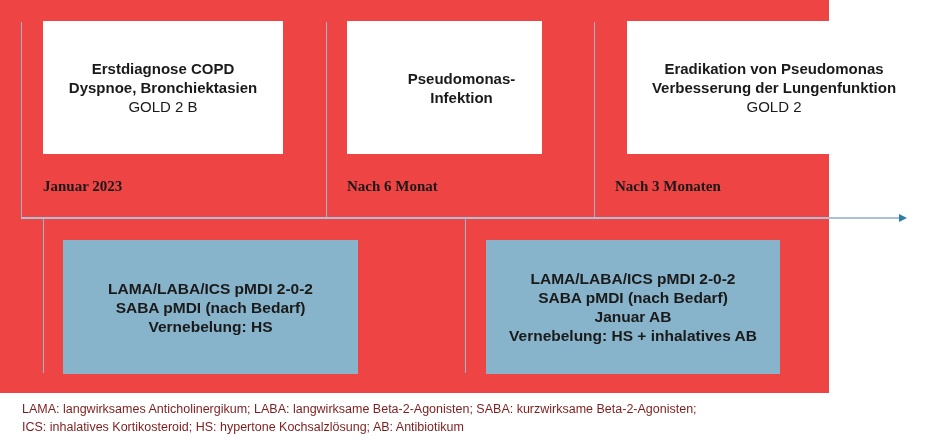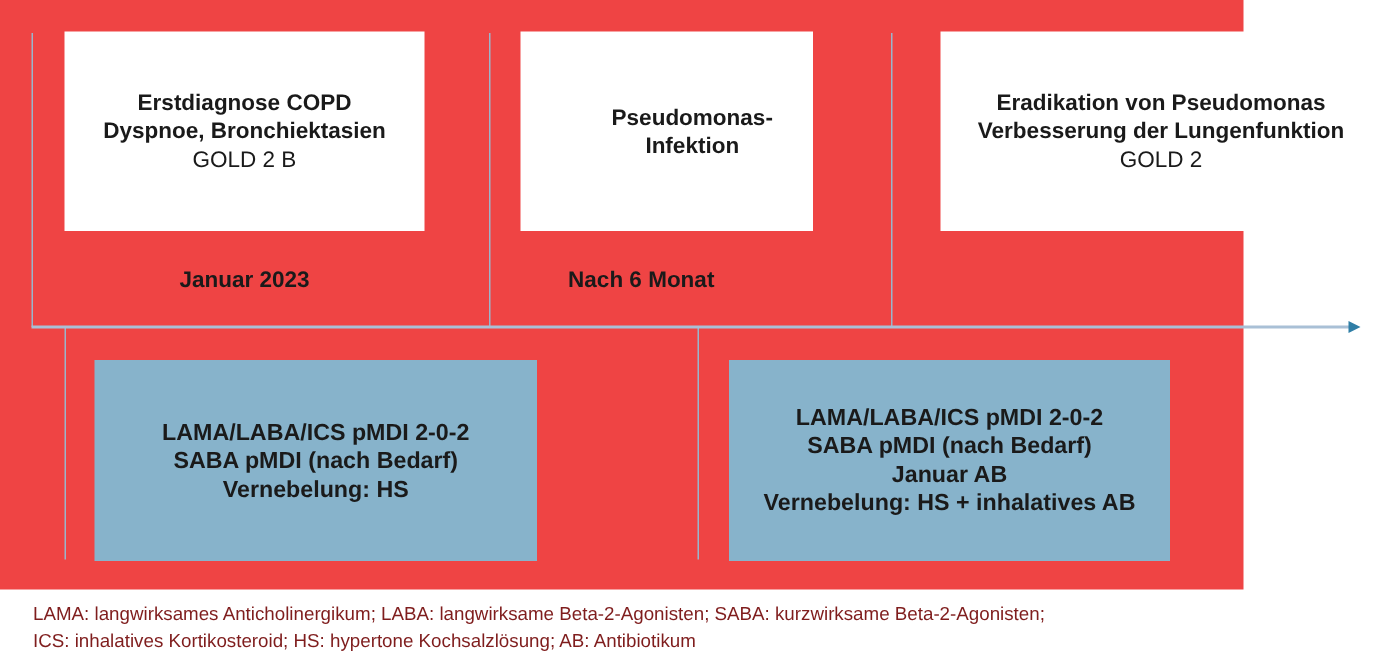--- a/index.html
+++ b/index.html
@@ -9,21 +9,21 @@
   .vline { position: absolute; width: 1px; background: #9ab5cc; }
   .axis { position: absolute; left: 21px; top: 217px; width: 880px; height: 2px; background: #a9c0d6; }
   .arrow { position: absolute; left: 899px; top: 214px; width: 0; height: 0;
            border-top: 4px solid transparent; border-bottom: 4px solid transparent; border-left: 8px solid #2f7ea6; }
   .box { position: absolute; display: flex; flex-direction: column; justify-content: center; align-items: center;
          text-align: center; font-size: 15px; line-height: 19px; }
   .box.white { background: #ffffff; }
   .box.blue { background: #87b3cb; font-weight: bold; font-size: 15.5px; }
   .box .b { font-weight: bold; }
   .box .n { font-weight: normal; }
-  .date { position: absolute; font-weight: bold; font-size: 15px; text-align: center; top: 178px; }
+  .date { position: absolute; font-weight: bold; font-size: 15px; top: 178px; font-family: Liberation Serif, serif; }
   .footnote { position: absolute; left: 22px; top: 400px; font-size: 12.5px; line-height: 18px; color: #7f1d1d; }
 </style>
 </head>
 <body>
 
 <div class="panel">
 
   <div class="vline" style="left:21px; top:22px; height:196px;"></div>
   <div class="vline" style="left:326px; top:22px; height:196px;"></div>
   <div class="vline" style="left:594px; top:22px; height:196px;"></div>
@@ -45,20 +45,21 @@
     <div class="b">Pseudomonas-</div>
     <div class="b">Infektion</div>
   </div>
   <div class="date" style="left:347px; width:161px;">Nach 6 Monat</div>
 
   <div class="box white" style="left:615px; top:21px; width:294px; height:133px;margin-left:12px;">
     <div class="b">Eradikation von Pseudomonas</div>
     <div class="b">Verbesserung der Lungenfunktion</div>
     <div class="n">GOLD 2</div>
   </div>
+  <div class="date" style="left:615px; width:294px;">Nach 3 Monaten</div>
 
   <div class="box blue" style="left:63px; top:240px; width:295px; height:134px;">
     <div>LAMA/LABA/ICS pMDI 2-0-2</div>
     <div>SABA pMDI (nach Bedarf)</div>
     <div>Vernebelung: HS</div>
   </div>
 
   <div class="box blue" style="left:486px; top:240px; width:294px; height:134px;">
     <div>LAMA/LABA/ICS pMDI 2-0-2</div>
     <div>SABA pMDI (nach Bedarf)</div>

